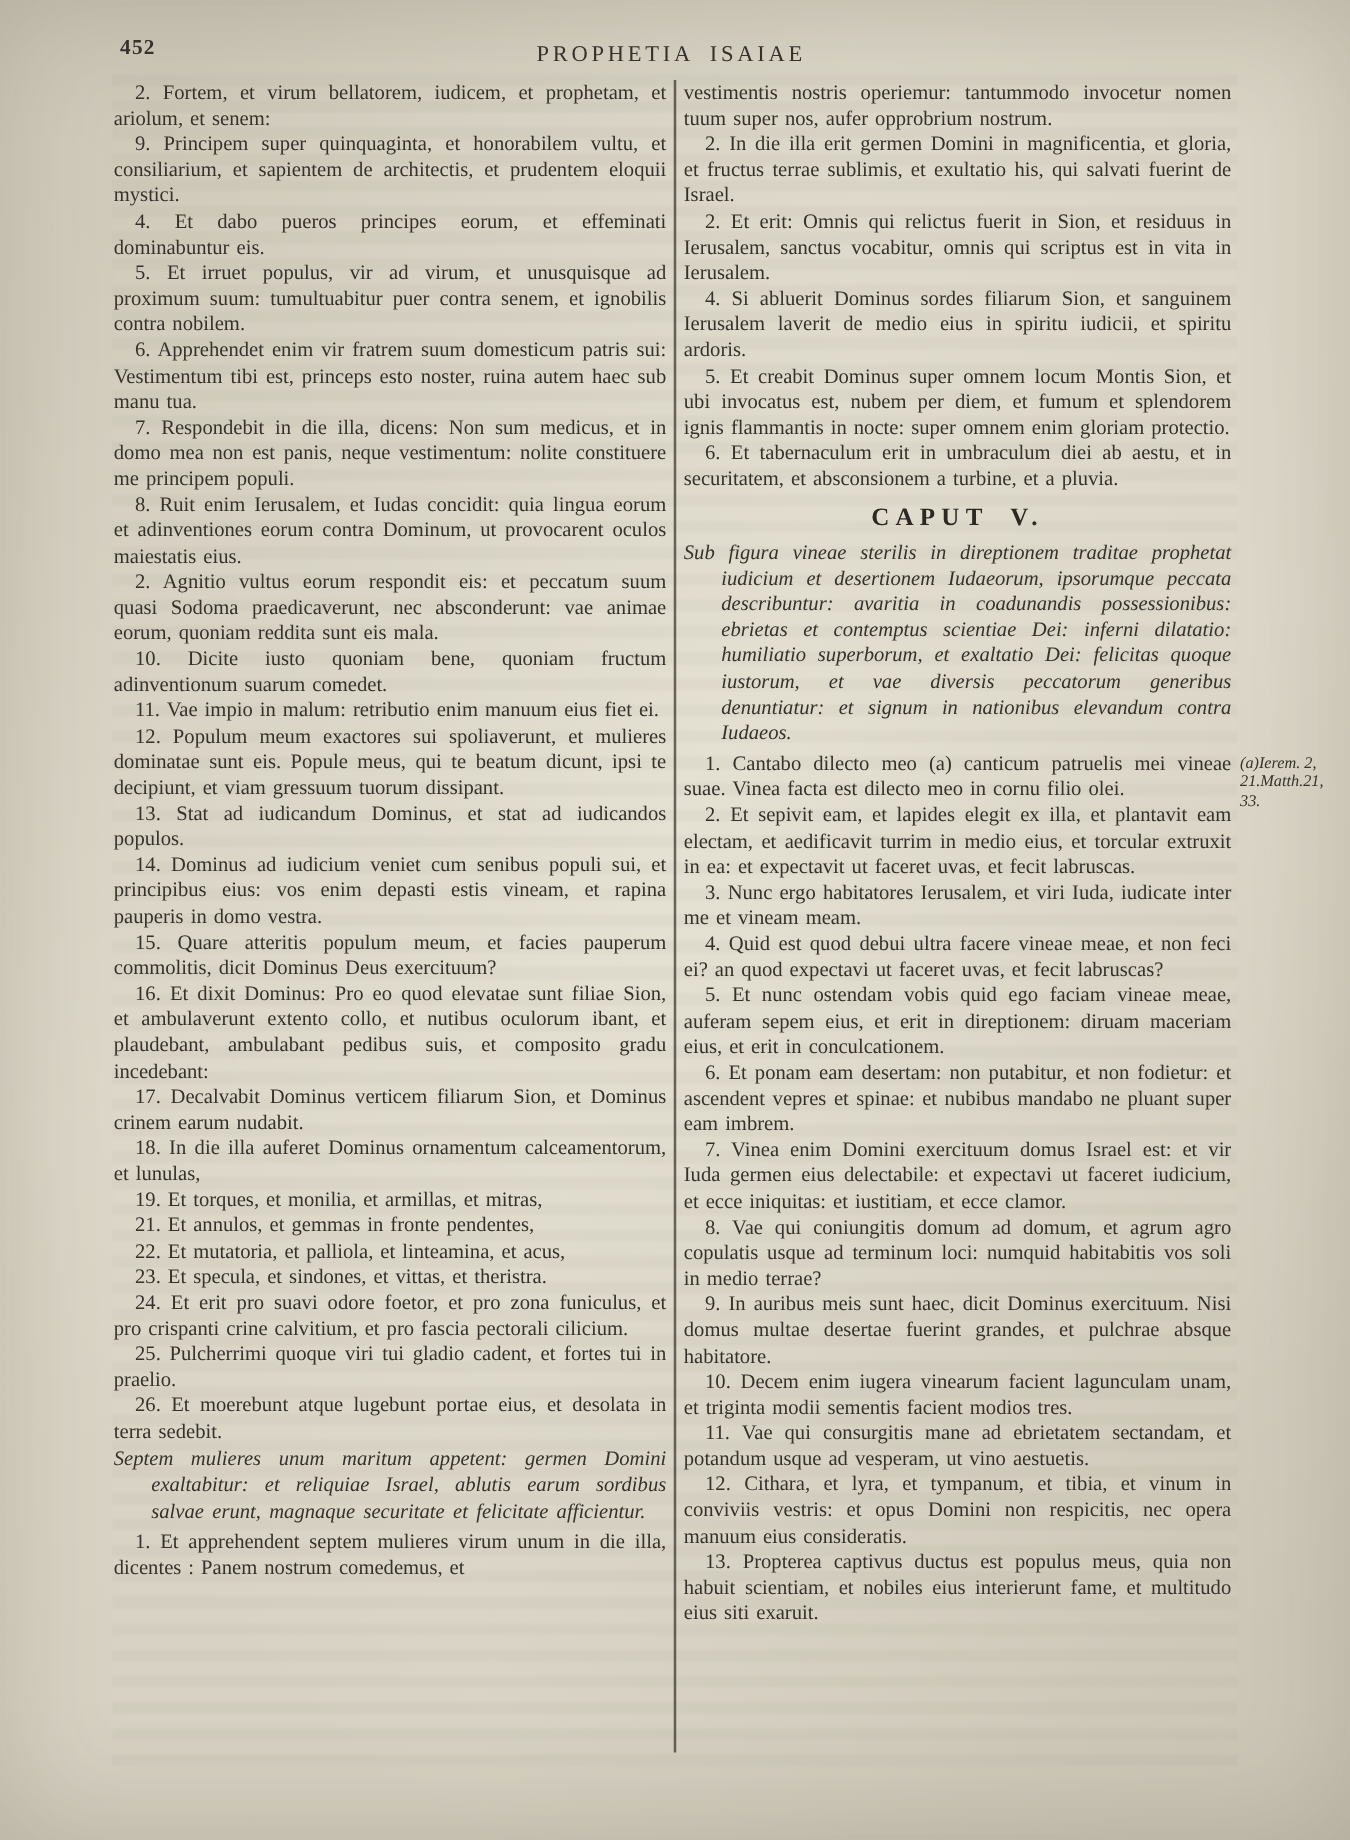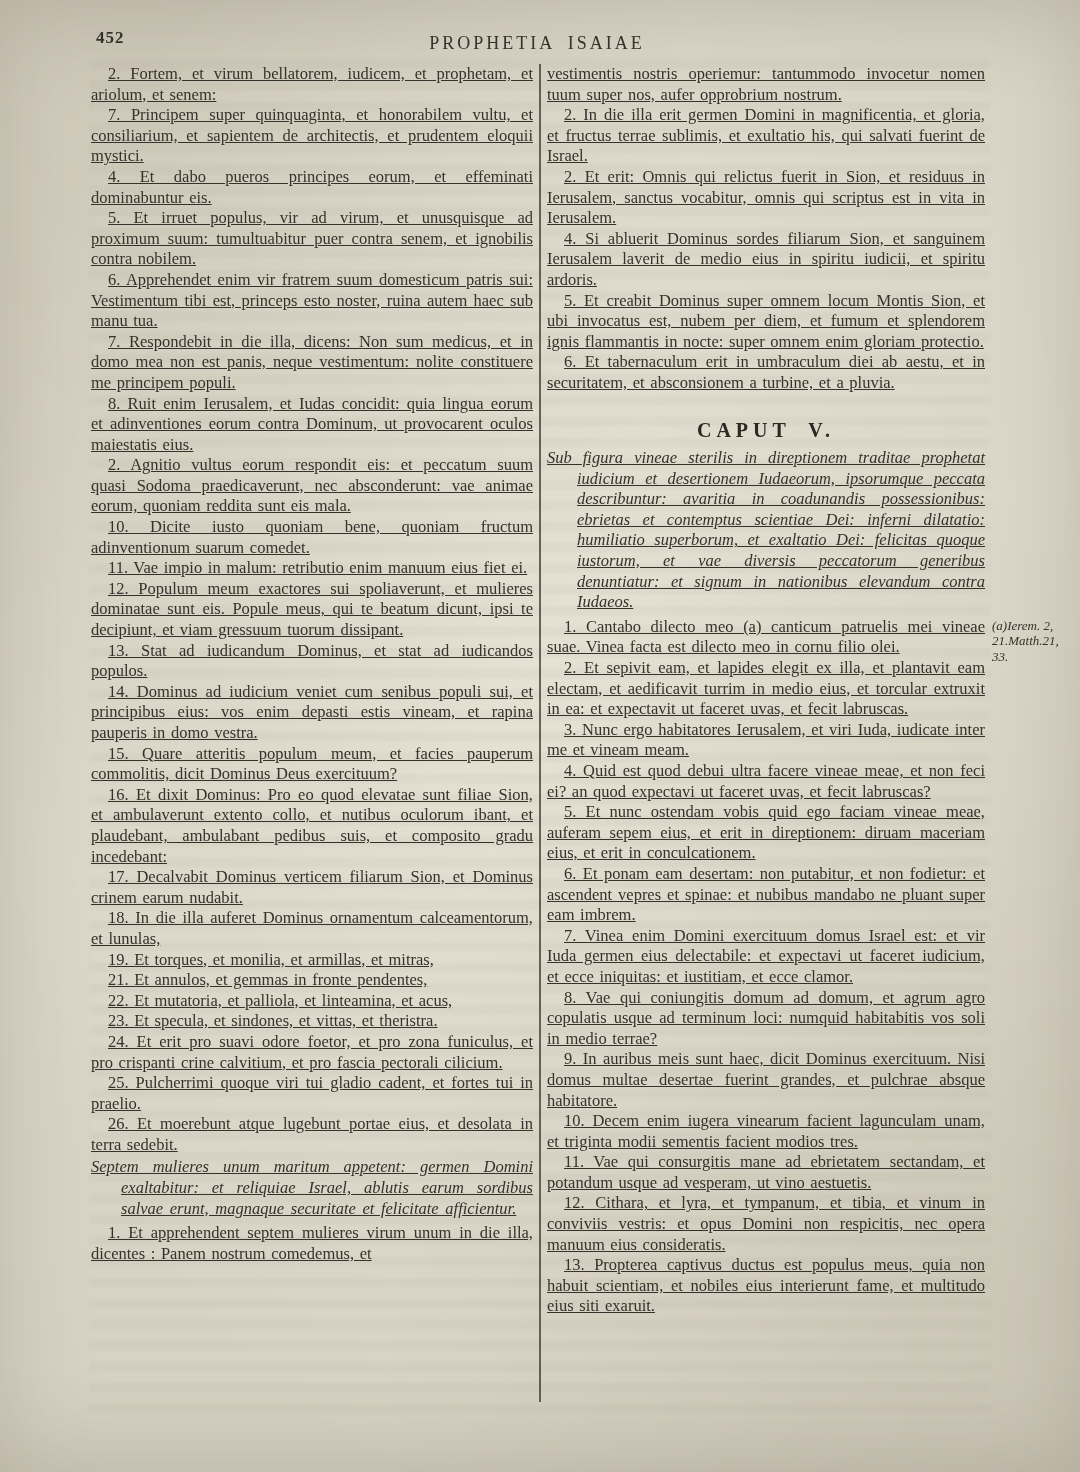--- a/index.html
+++ b/index.html
@@ -55,31 +55,31 @@
   .col-right { width: 438px; position: relative; }
   .gutter {
     width: 14px;
     display: flex; justify-content: center;
     align-self: stretch;
   }
   .rule {
     width: 1.5px; height: 1338px;
     background: rgba(55,50,42,0.72);
   }
-  p { margin: 0; text-align: justify; word-spacing: 1.5px; text-decoration: underline; }
+  p { margin: 0; text-align: justify; word-spacing: 1.5px; }
   p.verse { text-indent: 17px; position: relative; }
   p.cont  { text-indent: 0; }
   p.summary {
     font-style: italic;
     padding-left: 30px; text-indent: -30px;
     margin: 2px 0 4px 0;
     word-spacing: 2.5px;
   }
   h3.caput {
-    margin: 26px 0 8px 0;
+    margin: 10px 0 8px 0;
     text-align: center;
     font-size: 20px; font-weight: bold;
     letter-spacing: 5px; word-spacing: 8px;
     color: #2d2922;
   }
   .margin-note {
     position: absolute; left: calc(100% + 7px); top: 1px;
     width: 90px;
     font-size: 13px; line-height: 15.5px;
     font-style: italic;
@@ -91,21 +91,21 @@
 </head>
 <body>
 
 <div class="page">
   <div class="pageno">452</div>
   <div class="running-header">PROPHETIA ISAIAE</div>
 
   <div class="text-area">
     <div class="col col-left">
         <p class="verse">2. Fortem, et virum bellatorem, iudicem, et prophetam, et ariolum, et senem:</p>
-        <p class="verse">7. Principem super quinquaginta, et honorabilem vultu, et consiliarium, et sapientem de architectis, et prudentem eloquii mystici.</p>
+        <p class="verse">9. Principem super quinquaginta, et honorabilem vultu, et consiliarium, et sapientem de architectis, et prudentem eloquii mystici.</p>
         <p class="verse">4. Et dabo pueros principes eorum, et effeminati dominabuntur eis.</p>
         <p class="verse">5. Et irruet populus, vir ad virum, et unusquisque ad proximum suum: tumultuabitur puer contra senem, et ignobilis contra nobilem.</p>
         <p class="verse">6. Apprehendet enim vir fratrem suum domesticum patris sui: Vestimentum tibi est, princeps esto noster, ruina autem haec sub manu tua.</p>
         <p class="verse">7. Respondebit in die illa, dicens: Non sum medicus, et in domo mea non est panis, neque vestimentum: nolite constituere me principem populi.</p>
         <p class="verse">8. Ruit enim Ierusalem, et Iudas concidit: quia lingua eorum et adinventiones eorum contra Dominum, ut provocarent oculos maiestatis eius.</p>
         <p class="verse">2. Agnitio vultus eorum respondit eis: et peccatum suum quasi Sodoma praedicaverunt, nec absconderunt: vae animae eorum, quoniam reddita sunt eis mala.</p>
         <p class="verse">10. Dicite iusto quoniam bene, quoniam fructum adinventionum suarum comedet.</p>
         <p class="verse">11. Vae impio in malum: retributio enim manuum eius fiet ei.</p>
         <p class="verse">12. Populum meum exactores sui spoliaverunt, et mulieres dominatae sunt eis. Popule meus, qui te beatum dicunt, ipsi te decipiunt, et viam gressuum tuorum dissipant.</p>
         <p class="verse">13. Stat ad iudicandum Dominus, et stat ad iudicandos populos.</p>

